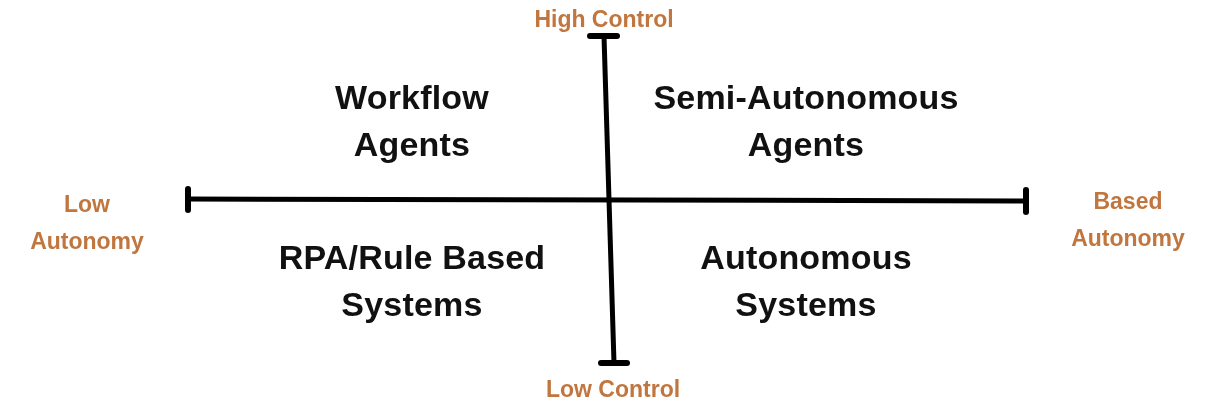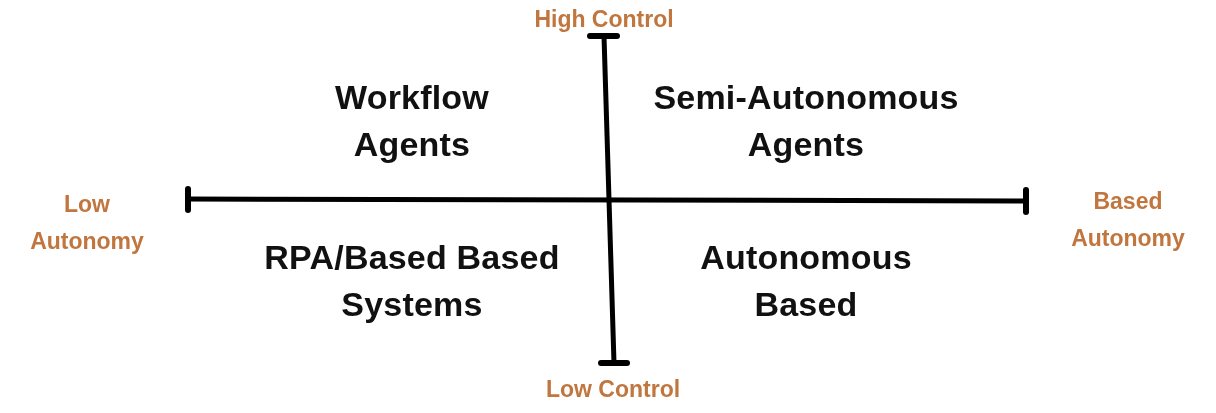--- a/index.html
+++ b/index.html
@@ -77,19 +77,19 @@
 
   <div class="label axis-label axis-right">Based
 Autonomy</div>
 
   <div class="label quad-label q-top-left">Workflow
 Agents</div>
 
   <div class="label quad-label q-top-right">Semi-Autonomous
 Agents</div>
 
-  <div class="label quad-label q-bottom-left">RPA/Based Based
+  <div class="label quad-label q-bottom-left">RPA/Rule Based
 Systems</div>
 
   <div class="label quad-label q-bottom-right">Autonomous
-Based</div>
+Systems</div>
 
 </div>
 
 </body></html>

